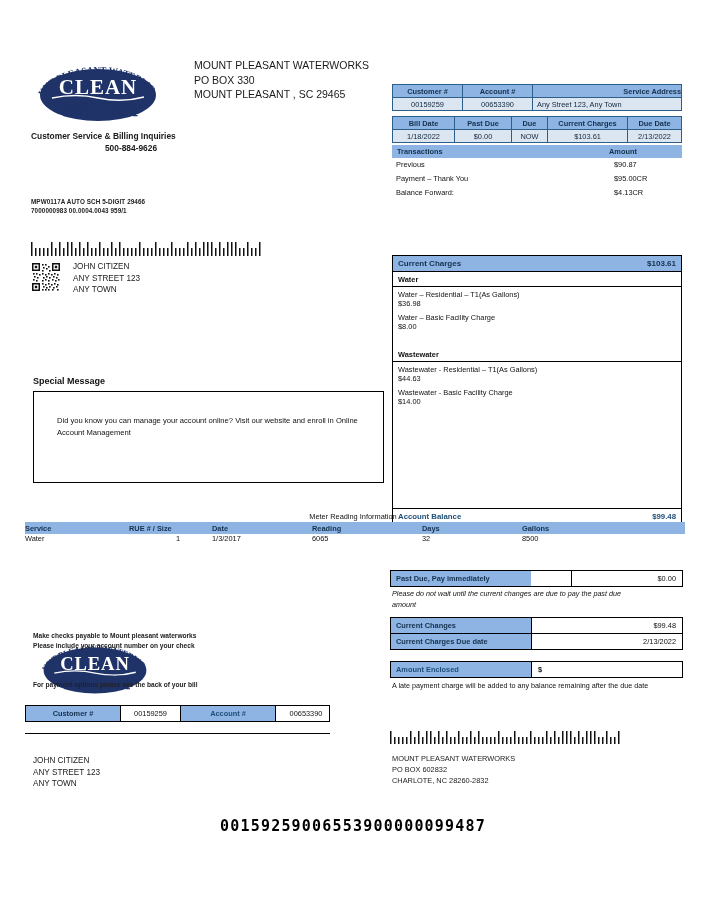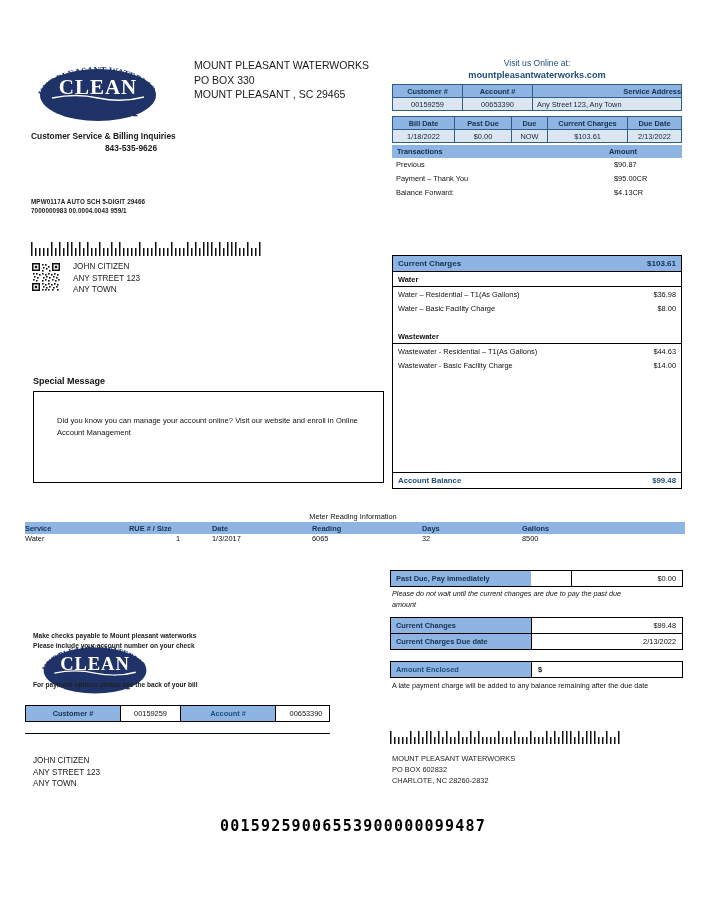--- a/index.html
+++ b/index.html
@@ -37,21 +37,21 @@
   .val.l { text-align:left; padding-left:4px; }
   .hdr.l { text-align:right; padding-left:4px; }
 
   
   .trow { font-size:7.4px; height:14px; }
 
   .bandblue { background:#8DB4E2; color:#15314f; font-weight:bold; font-size:7.4px; }
 
   .ccbox { border:1px solid #000; }
   .ccrow { display:flex; justify-content:space-between; font-size:7.4px;
-           padding:2.5px 5px 2.5px 5px; }
+           padding:2.5px 5px 2.5px 5px;flex-direction:column; }
   .ccsub { font-weight:bold; font-size:7.4px; padding:2.5px 5px;
            border-bottom:1px solid #000; }
   .cchead { display:flex; justify-content:space-between; align-items:center;
             background:#8DB4E2; color:#15314f; font-weight:bold; font-size:8px;
             padding:3px 5px; border-bottom:1px solid #000; }
   .ccspacer { height:14px; }
   .balrow { display:flex; justify-content:space-between; align-items:center;
             font-weight:bold; font-size:7.8px; color:#1F4E79;
             padding:3px 5px; border-top:1px solid #000; }
 
@@ -116,26 +116,22 @@
     </svg>
   </div>
 
   <div class="abs util-addr" style="left:194px; top:58px;">
     <div>MOUNT PLEASANT WATERWORKS</div>
     <div>PO BOX 330</div>
     <div>MOUNT PLEASANT , SC 29465</div>
   </div>
 
   <div class="abs cs-line" style="left:31px; top:130px; width:200px; text-align:left;">Customer Service &amp; Billing Inquiries</div>
-  <div class="abs cs-line" style="left:31px; top:142px; width:200px; text-align:center;">843-535-9626</div>
-
-  <div class="abs online-head" style="left:392px; top:57px; width:290px;">
-    <div>Visit us Online at:</div>
-    <div class="url">mountpleasantwaterworks.com</div>
-  </div>
+  <div class="abs cs-line" style="left:31px; top:142px; width:200px; text-align:center;">500-884-9626</div>
+
 
   <div class="abs" style="left:392px; top:84px; width:290px;">
     <table class="t">
       <tbody>
           <tr>
         <th class="hdr" style="width:70px;">Customer #</th>
         <th class="hdr" style="width:70px;">Account #</th>
         <th class="hdr l">Service Address</th>
       </tr>
       <tr>

